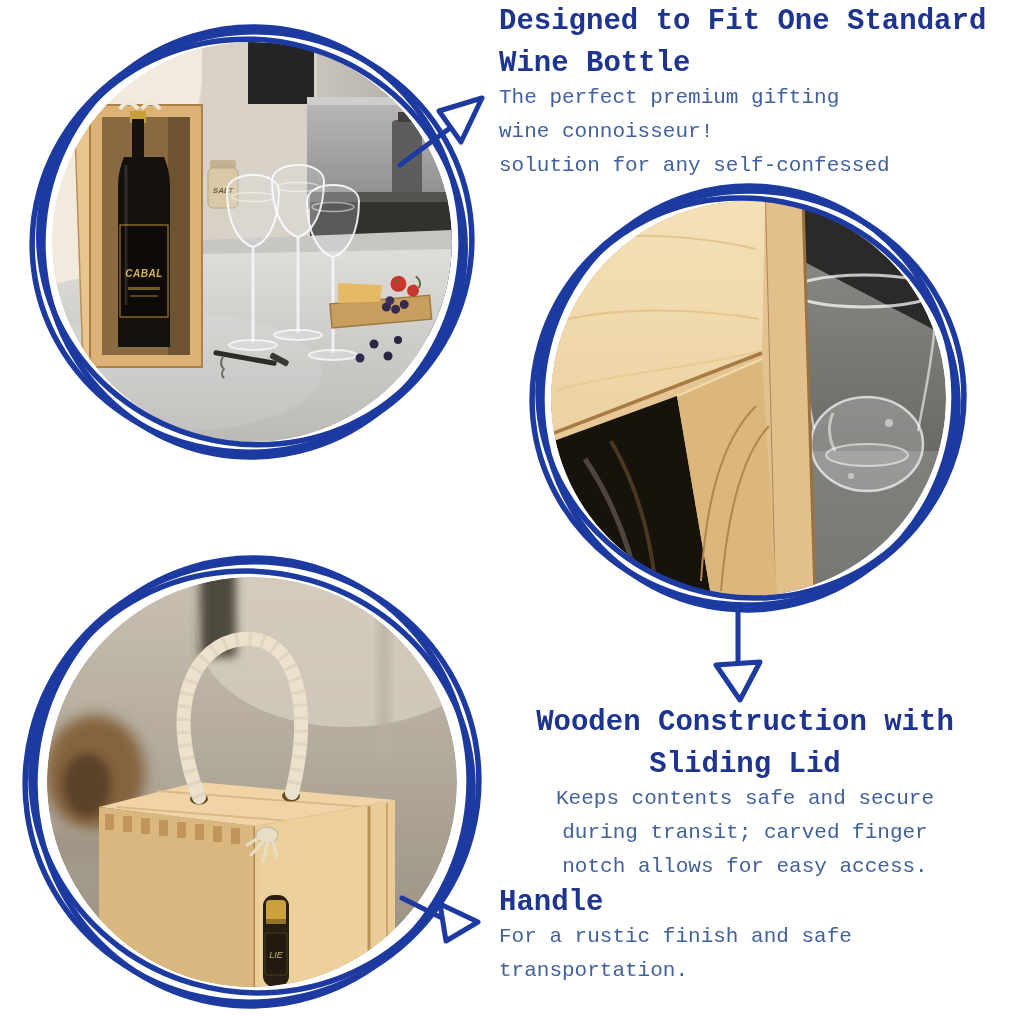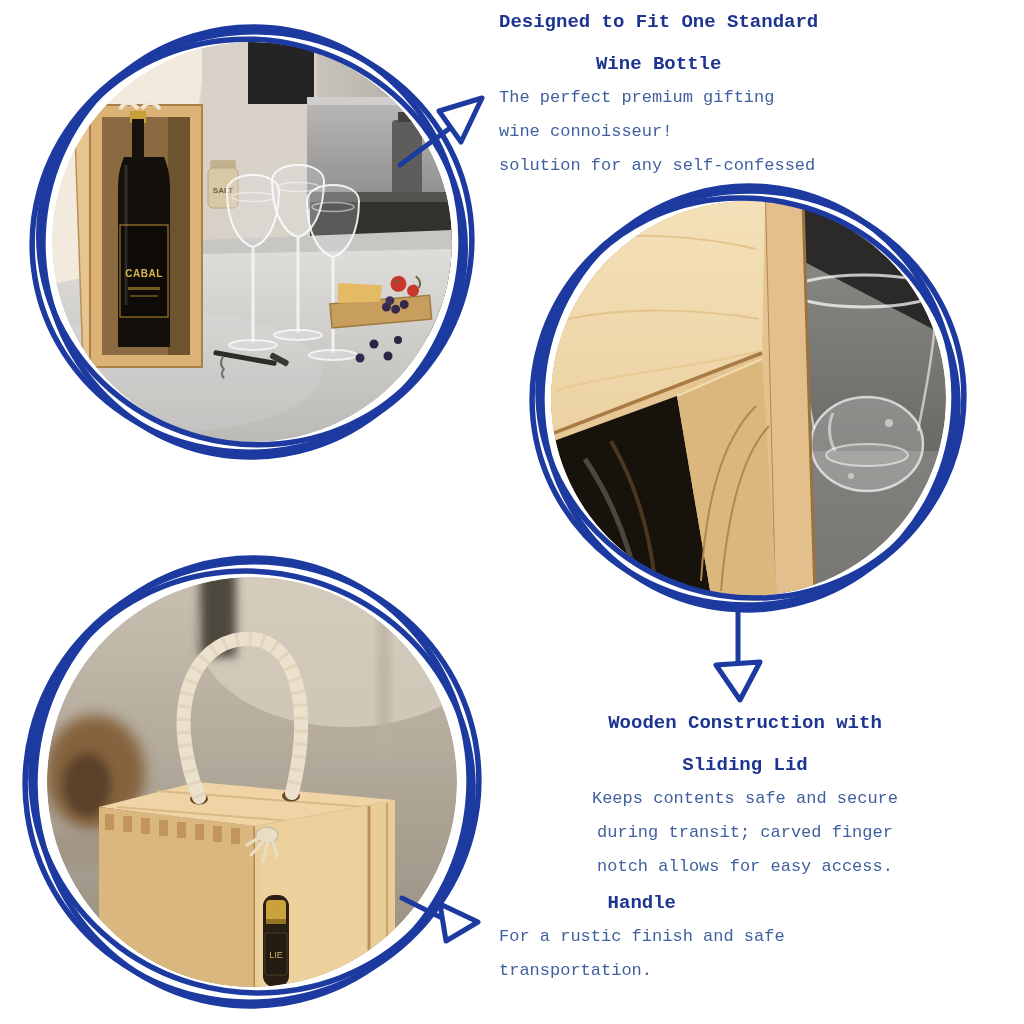--- a/index.html
+++ b/index.html
@@ -6,27 +6,27 @@
     --accent:#1c3aa0;
     --heading:#1d3590;
     --body:#41619e;
   }
   html,body{margin:0;padding:0;background:#ffffff;}
   .canvas{
     position:relative;width:1024px;height:1024px;background:#ffffff;
     font-family:"Liberation Mono","DejaVu Sans Mono",monospace;
     overflow:hidden;
   }
-  .feature-wrap{position:absolute;}
+  .feature-wrap{position:absolute;font-style:italic;}
   .feature-wrap > svg{position:absolute;left:0;top:0;}
   .photo{position:absolute;border-radius:50%;overflow:hidden;}
   .photo > svg{display:block;}
   .text-block{position:absolute;}
-  .h-line{font-weight:bold;font-size:19px;line-height:42px;color:var(--heading);white-space:pre;text-align:center;}
-  .b-line{font-size:17px;line-height:34px;color:var(--body);white-space:pre;}
+  .h-line{font-weight:bold;font-size:29px;line-height:42px;color:var(--heading);white-space:pre;}
+  .b-line{font-size:21px;line-height:34px;color:var(--body);white-space:pre;}
   .body-lines{margin-top:-4px;}
   .t1{left:499px;top:1px;}
   .t2{left:462px;top:702px;width:566px;text-align:center;}
   .t3{left:499px;top:882px;}
   .f1-wrap{left:8px;top:6px;width:492px;height:470px;}
   .f1-photo{left:44px;top:36px;width:400px;height:400px;}
   .f2-wrap{left:513px;top:173px;width:480px;height:550px;}
   .f2-photo{left:38px;top:28px;width:395px;height:395px;}
   .f3-wrap{left:8px;top:533px;width:500px;height:492px;}
   .f3-photo{left:39px;top:44px;width:410px;height:410px;}

